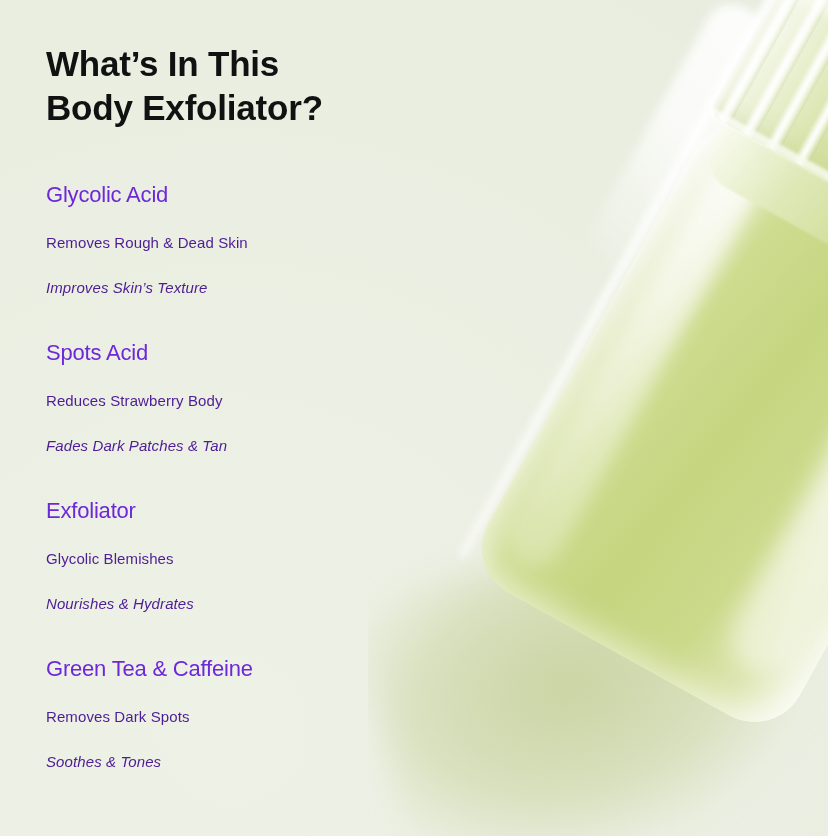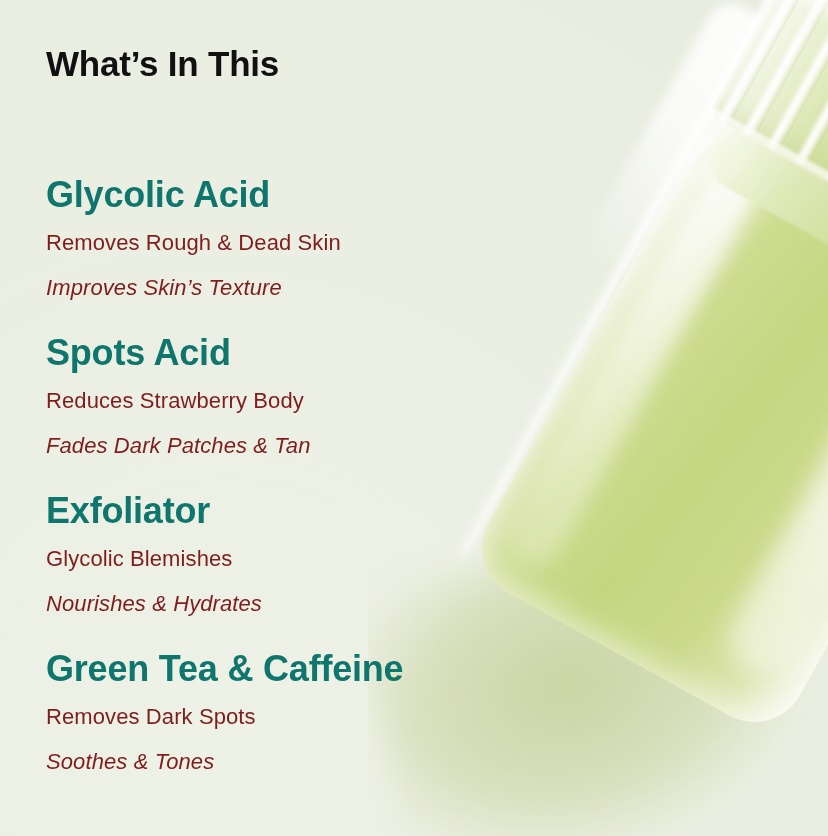--- a/index.html
+++ b/index.html
@@ -172,32 +172,32 @@
     line-height:44px;
     font-weight:700;
     letter-spacing:-.2px;
     color:#111111;
   }
   .blocks{position:absolute;left:46px;top:178px;width:420px;}
   .block{margin:0 0 34px 0;}
   .block:last-child{margin-bottom:0;}
   .ing-name{
     margin:0 0 9px 0;
-    font-size:36px;
+    font-size:22px;
     line-height:34px;
-    font-weight:700;
+    font-weight:400;
     letter-spacing:-.2px;
-    color:#0f766e;
+    color:#6d28d9;
   }
   .ing-benefit{
     margin:17px 0 8px 0;
-    font-size:22px;
+    font-size:15px;
     line-height:28px;
     font-weight:400;
-    color:#7f1d1d;
+    color:#4c1d95;
     letter-spacing:.1px;
   }
   .ing-benefit:last-child{margin-bottom:0;font-style:italic;}
 </style>
 </head>
 <body>
 
 <div id="poster">
 
   <div class="bg-outer"></div>
@@ -224,20 +224,21 @@
       <div class="cap-top-hl"></div>
       <div class="cap-seam"></div>
       <div class="bottle-edge-hl"></div>
     </div>
   </div>
 
   <div class="content">
 
     <h1 class="headline">
       <span>What’s In  This</span><br>
+      <span>Body Exfoliator?</span>
     </h1>
 
     <div class="blocks">
 
       <div class="block">
         <h2 class="ing-name">Glycolic Acid</h2>
         <p class="ing-benefit">Removes Rough &amp; Dead Skin</p>
         <p class="ing-benefit">Improves Skin’s Texture</p>
       </div>
 

